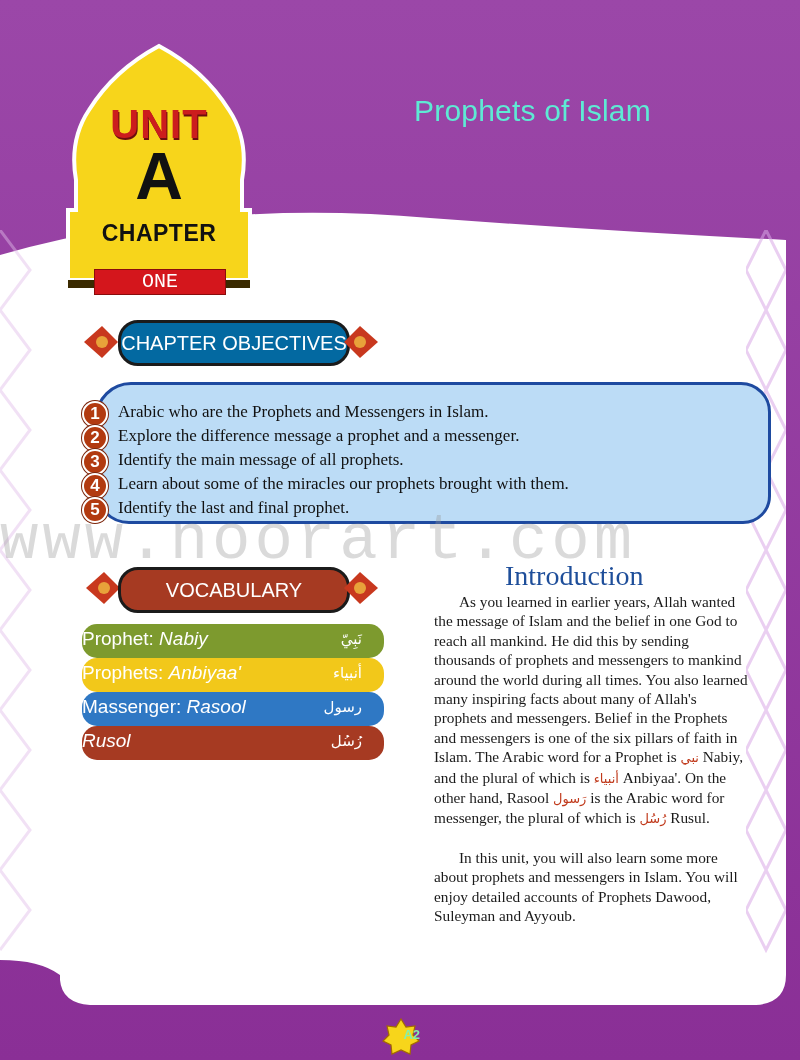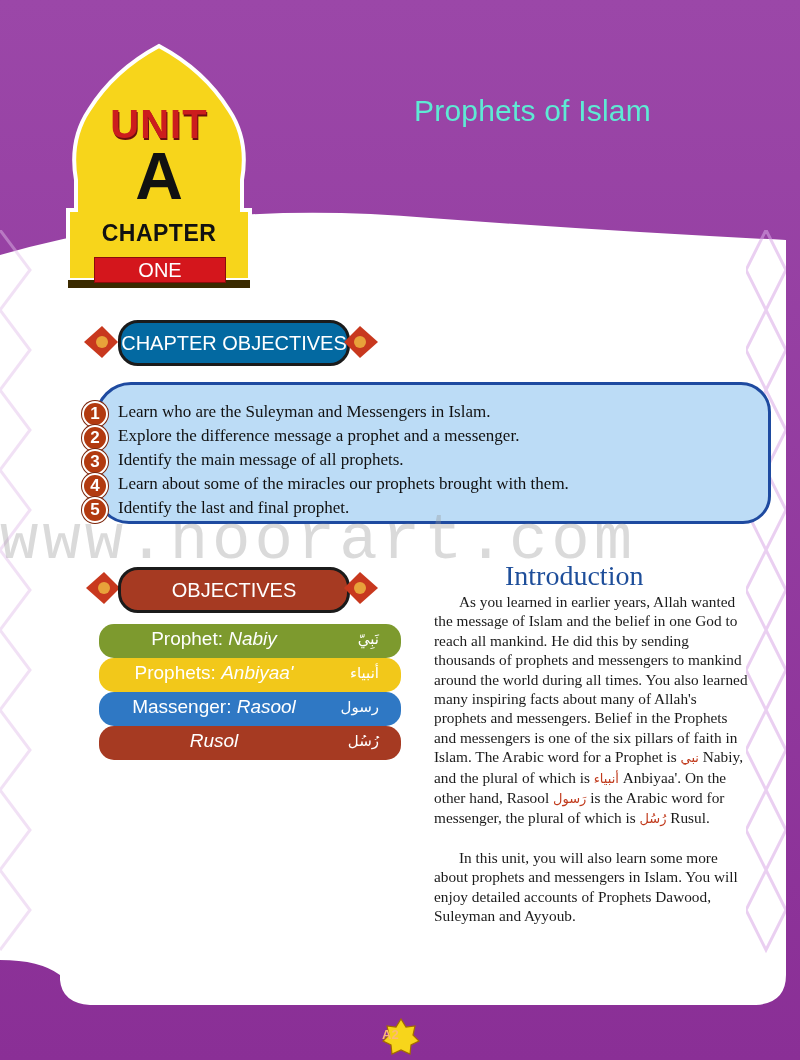--- a/index.html
+++ b/index.html
@@ -6,37 +6,37 @@
   body{width:800px;height:1060px;position:relative;overflow:hidden;background:#8e3a9a;font-family:"Liberation Sans",sans-serif;}
   .page-bg{position:absolute;inset:0;background:linear-gradient(180deg,#9b47a8 0%,#8a2f96 100%);}
   .panel-shape{position:absolute;left:0;top:0;width:786px;height:1060px;}
   .lattice{position:absolute;right:14px;top:230px;width:40px;height:760px;opacity:.55;}
   .lattice-left{position:absolute;left:0;top:230px;width:40px;height:760px;opacity:.45;}
   .badge{position:absolute;left:64px;top:40px;width:190px;height:250px;}
   .badge-text{position:absolute;left:0;width:100%;text-align:center;font-weight:bold;}
   .unit{top:62px;font-size:40px;color:#cc1d1d;letter-spacing:1px;text-shadow:1px 2px 0 #6b0e0e;}
   .letter{top:98px;font-size:66px;color:#111;}
   .chapter{top:180px;font-size:23px;color:#111;letter-spacing:.5px;}
-  .one{position:absolute;left:30px;top:217px;width:130px;height:24px;background:#d4161c;color:#fff;font-size:20px;text-align:center;line-height:24px;border:1px solid #8a0c0c;}
+  .one{position:absolute;left:30px;top:229px;width:130px;height:24px;background:#d4161c;color:#fff;font-size:20px;text-align:center;line-height:24px;border:1px solid #8a0c0c;font-family:Liberation Mono, monospace;}
   .title{position:absolute;left:414px;top:94px;font-size:30px;color:#5eead4;letter-spacing:.2px;}
   .heading-pill{position:absolute;height:40px;border-radius:20px;border:3px solid #1b1b1b;color:#fff;font-size:20px;text-align:center;line-height:40px;}
   .ornament{position:absolute;width:38px;height:40px;}
   .obj-box{position:absolute;left:95px;top:382px;width:670px;height:136px;background:#bcdcf6;border:3px solid #1e4aa0;border-radius:36px 30px 28px 34px;}
   .obj-item{position:absolute;left:118px;font-family:"Liberation Serif",serif;font-size:17px;color:#111;}
   .num{position:absolute;left:82px;width:22px;height:22px;border-radius:50%;background:#b23a10;color:#fff;font-weight:bold;font-size:17px;line-height:22px;text-align:center;border:2px solid #fff;box-shadow:0 0 0 1px #7b240a;}
-  .vocab{position:absolute;left:99px;width:302px;height:34px;border-radius:15px;color:#fff;font-size:19px;line-height:30px;text-align:center;box-sizing:border-box;padding-right:72px;}
+  .vocab{position:absolute;left:82px;width:302px;height:34px;border-radius:15px;color:#fff;font-size:19px;line-height:30px;text-align:left;box-sizing:border-box;padding-right:72px;}
   .vocab .ar{position:absolute;right:22px;top:0;font-size:15px;font-family:"DejaVu Sans",sans-serif;}
   .vocab i{font-style:italic;}
   .intro-title{position:absolute;left:505px;top:560px;font-family:"Liberation Serif",serif;font-size:28px;color:#1e4e9a;}
   .intro{position:absolute;left:434px;top:592px;width:318px;font-family:"Liberation Serif",serif;font-size:15.3px;line-height:19.4px;color:#1a1a1a;}
   .intro p{margin:0 0 19px 0;text-indent:25px;}
   .ar-inline{color:#c0391b;font-family:"DejaVu Sans",sans-serif;font-size:13px;}
   .watermark{position:absolute;left:0;top:505px;width:800px;font-family:"Liberation Mono",monospace;font-size:64px;color:rgba(150,150,150,.35);letter-spacing:4px;white-space:nowrap;}
   .page-num{position:absolute;left:382px;top:1030px;width:38px;height:38px;}
-  .page-num span{position:absolute;left:0;top:9px;width:38px;text-align:left;font-weight:bold;font-size:13px;color:#fdba74;}
+  .page-num span{position:absolute;left:0;top:9px;width:38px;text-align:right;font-weight:bold;font-size:13px;color:#86efac;}
 </style>
 </head>
 <body>
 
 <div class="page-bg"></div>
 
 <svg class="panel-shape" viewBox="0 0 786 1060">
   <path d="M0 255 Q 200 198 430 218 Q 620 232 786 240 L786 975 Q 786 1003 756 1005 L 90 1005 Q 62 1003 60 980 L 60 975 Q 40 960 0 960 Z" fill="#ffffff"></path>
 </svg>
 
@@ -65,37 +65,37 @@
     <circle cx="20" cy="20" r="6" fill="#e8a23a"></circle>
   </svg>
 <div class="heading-pill" style="left:118px;top:320px;width:226px;background:#0369a1">CHAPTER OBJECTIVES</div>
 <svg class="ornament" style="left:342px;top:322px" viewBox="0 0 38 40">
     <path d="M2 20 L18 4 L36 20 L18 36 Z" fill="#c8381e"></path>
     <circle cx="18" cy="20" r="6" fill="#e8a23a"></circle>
   </svg>
 
 <div class="obj-box"></div>
 <div class="num" style="top:401px">1</div>
-<div class="obj-item" style="top:402px">Learn who are the Suleyman and Messengers in Islam.</div>
+<div class="obj-item" style="top:402px">Arabic who are the Prophets and Messengers in Islam.</div>
 <div class="num" style="top:425px">2</div>
 <div class="obj-item" style="top:426px">Explore the difference message a prophet and a messenger.</div>
 <div class="num" style="top:449px">3</div>
 <div class="obj-item" style="top:450px">Identify the main message of all prophets.</div>
 <div class="num" style="top:473px">4</div>
 <div class="obj-item" style="top:474px">Learn about some of the miracles our prophets brought with them.</div>
 <div class="num" style="top:497px">5</div>
 <div class="obj-item" style="top:498px">Identify the last and final prophet.</div>
 
 <div class="watermark">www.noorart.com</div>
 
 <svg class="ornament" style="left:84px;top:568px" viewBox="0 0 38 40">
     <path d="M2 20 L20 4 L36 20 L20 36 Z" fill="#c8381e"></path>
     <circle cx="20" cy="20" r="6" fill="#e8a23a"></circle>
   </svg>
-<div class="heading-pill" style="left:118px;top:567px;width:226px;background:#a63a22">OBJECTIVES</div>
+<div class="heading-pill" style="left:118px;top:567px;width:226px;background:#a63a22">VOCABULARY</div>
 <svg class="ornament" style="left:342px;top:568px" viewBox="0 0 38 40">
     <path d="M2 20 L18 4 L36 20 L18 36 Z" fill="#c8381e"></path>
     <circle cx="18" cy="20" r="6" fill="#e8a23a"></circle>
   </svg>
 
 <div class="vocab" style="top:624px;background:#7d9a2e">
   <span>Prophet: </span><i>Nabiy</i>
   <span class="ar">نَبِيّ</span>
 </div>
 <div class="vocab" style="top:658px;background:#f2c81a">

